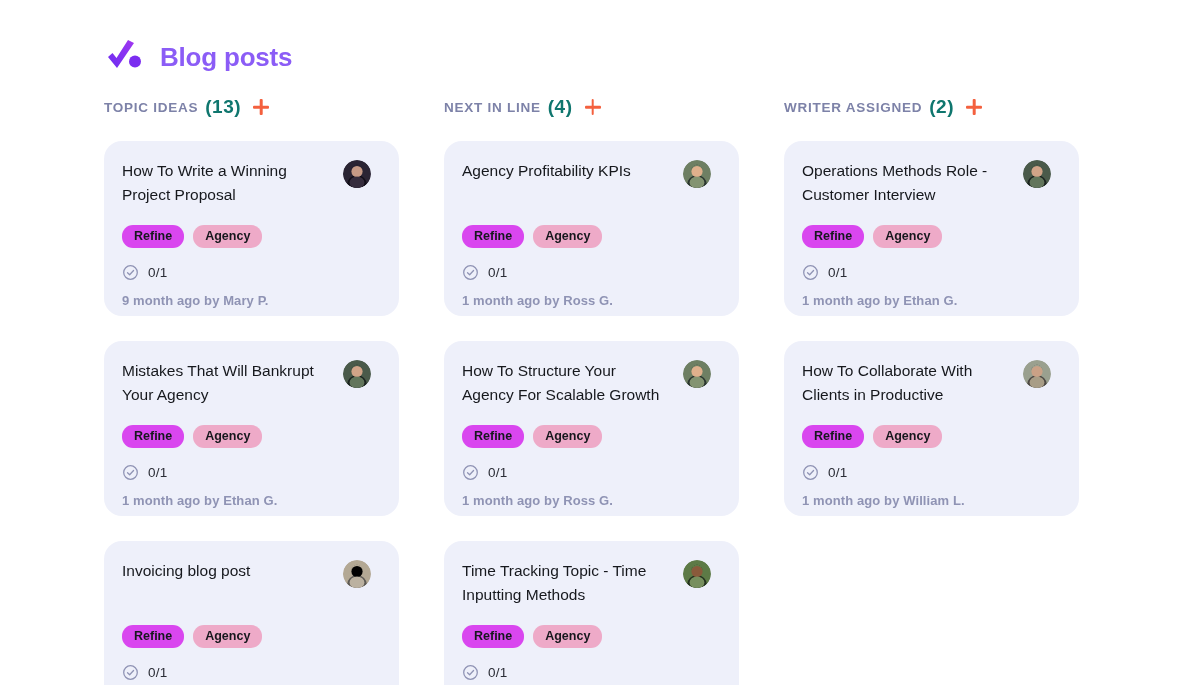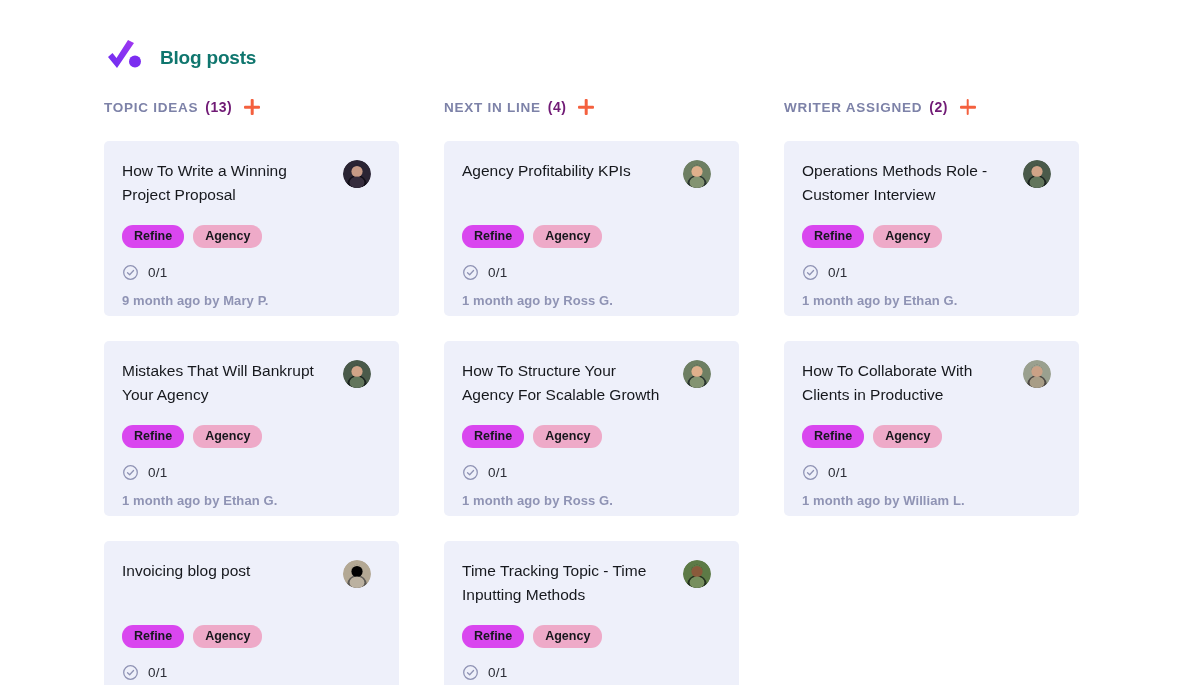--- a/index.html
+++ b/index.html
@@ -26,23 +26,23 @@
   }
 
   .logo {
     width: 40px;
     height: 40px;
     display: block;
     flex: 0 0 40px;
   }
 
   .page-title {
-    font-size: 19px;
+    font-size: 26px;
     font-weight: bold;
-    color: #0f766e;
+    color: #8b5cf6;
     letter-spacing: -0.2px;
     line-height: 1;
   }
 
   
   .board {
     display: flex;
     gap: 45px;
     padding-left: 104px;
     align-items: flex-start;
@@ -63,24 +63,24 @@
 
   .column-title {
     font-size: 13.5px;
     font-weight: bold;
     letter-spacing: 0.75px;
     color: #7d82a8;
     text-transform: uppercase;
   }
 
   .column-count {
-    font-size: 14px;
+    font-size: 19px;
     font-weight: bold;
     letter-spacing: 0.5px;
-    color: #701a75;
+    color: #0f766e;
   }
 
   .add-card-btn {
     width: 18px;
     height: 18px;
     position: relative;
     margin-left: 4px;
     cursor: pointer;
     flex: 0 0 18px;
   }
@@ -111,21 +111,21 @@
     flex-direction: column;
     gap: 25px;
   }
 
   
   .card {
     position: relative;
     width: 295px;
     height: 175px;
     background: #eef0fa;
-    border-radius: 5px;
+    border-radius: 18px;
     padding: 18px 28px 0 18px;
     cursor: pointer;
     display: flex;
     flex-direction: column;
   }
 
   .card-top {
     display: flex;
     align-items: flex-start;
     justify-content: space-between;

